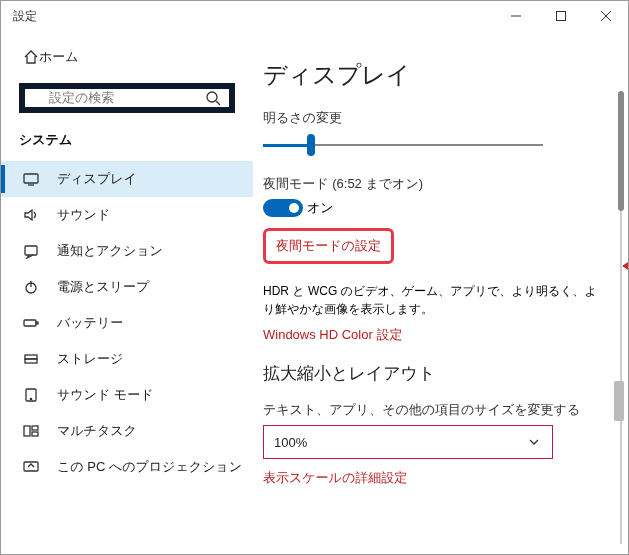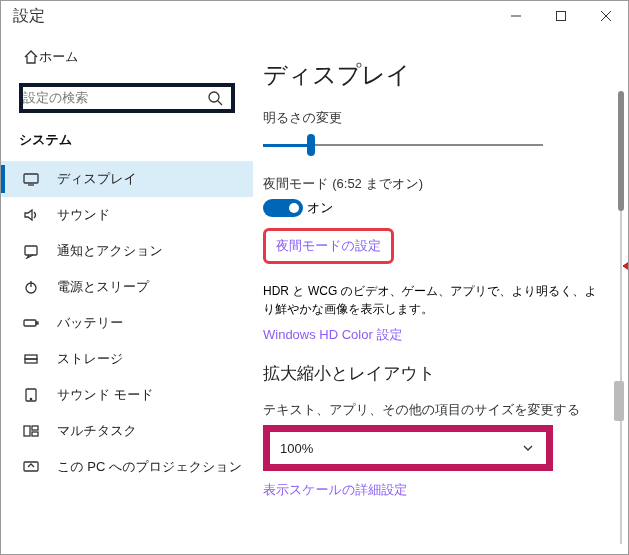--- a/index.html
+++ b/index.html
@@ -11,21 +11,21 @@
     height: 555px;
     overflow: hidden;
     border: 1px solid #999;
     position: relative;
   }
   .titlebar {
     height: 30px;
     display: flex;
     align-items: center;
     padding: 0 0 0 12px;
-    font-size: 16px;
+    font-size: 12px;
     color: #333;
   }
   .titlebar .spacer { flex: 1; }
   .winbtn {
     width: 45px;
     height: 30px;
     display: flex;
     align-items: center;
     justify-content: center;
     color: #333;
@@ -46,22 +46,22 @@
     padding-left: 22px;
     font-size: 13px;
     color: #222;
   }
   .search-wrap {
     margin: 8px 18px 14px 18px;
   }
   .search {
     width: 100%;
     height: 30px;
-    border: 4px solid #0f172a;
-    padding: 0 30px 0 0;
+    border: 6px solid #0f172a;
+    padding: 0 30px 0 24px;
     font-size: 13px;
     color: #555;
     position: relative;
     display: flex;
     align-items: center;
     background: #fff;
   }
   .search .mag {
     position: absolute;
     right: 8px;
@@ -171,40 +171,40 @@
   .toggle .sw .knob {
     width: 10px;
     height: 10px;
     background: #fff;
     border-radius: 50%;
     position: absolute;
     right: 4px;
     top: 4px;
   }
   .link {
-    color: #8b5cf6;
+    color: #b91c1c;
     font-size: 13px;
   }
   .highlight-box {
     display: inline-block;
     border: 3px solid #e63946;
     border-radius: 6px;
     padding: 6px 10px;
     margin-top: 8px;
   }
   .desc {
     font-size: 12px;
     color: #000000;
     line-height: 1.5;
     margin-bottom: 8px;
   }
   .select {
     width: 290px;
     height: 32px;
-    border: 7px solid #be185d;
+    border: 1px solid #be185d;
     display: flex;
     align-items: center;
     padding: 16px 10px;
     font-size: 13px;
     color: #222;
     justify-content: space-between;
     margin-bottom: 10px;
   }
   .arrow-annot {
     position: absolute;

